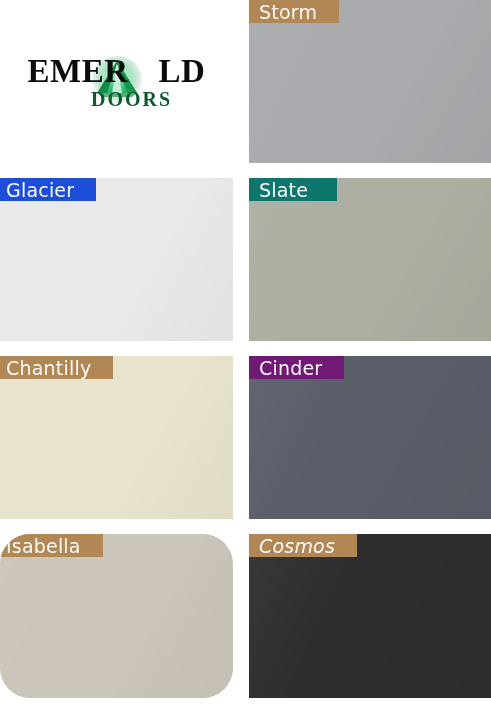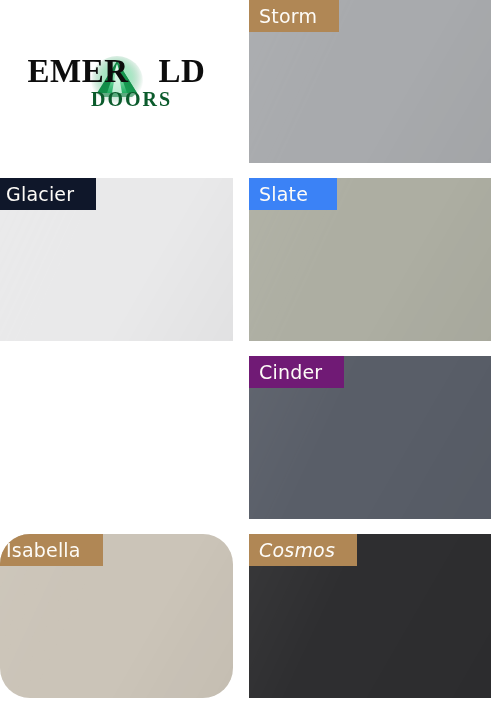--- a/index.html
+++ b/index.html
@@ -96,21 +96,21 @@
     position: absolute;
     inset: 0;
     opacity: 0.055;
     background-image:
       linear-gradient(115deg, rgba(255,255,255,0.85) 0%, rgba(255,255,255,0) 38%),
       linear-gradient(300deg, rgba(0,0,0,0.55) 0%, rgba(0,0,0,0) 42%);
   }
   .swatch-label {
     position: absolute;
     top: 0;
-    height: 32px;
+    height: 23px;
     min-width: 88px;
     box-sizing: border-box;
     display: flex;
     align-items: center;
     background: #b08755;
     color: #fdfbf7;
     font-family: "DejaVu Sans", sans-serif;
     font-size: 19px;
     font-weight: 400;
     letter-spacing: 0.2px;
@@ -177,28 +177,32 @@
     </div>
   </div>
 
   <div class="swatch col-right cell-storm">
     <div class="swatch-surface" style="background:#a8aaad"></div>
     <div class="swatch-label" style="background: rgb(176, 135, 85); color: rgb(253, 251, 247);">Storm</div>
   </div>
 
   <div class="swatch col-left cell-glacier">
     <div class="swatch-surface" style="background:#e9e9ea"></div>
-    <div class="swatch-label" style="background: #0f172a; color: rgb(253, 251, 247);">Glacier</div>
+    <div class="swatch-label" style="background: #1d4ed8; color: rgb(253, 251, 247);">Glacier</div>
   </div>
 
   <div class="swatch col-right cell-slate">
     <div class="swatch-surface" style="background:#adaea2"></div>
-    <div class="swatch-label" style="background: #3b82f6; color: rgb(253, 251, 247);">Slate</div>
-  </div>
-
+    <div class="swatch-label" style="background: #0f766e; color: rgb(253, 251, 247);">Slate</div>
+  </div>
+
+  <div class="swatch col-left cell-chantilly">
+    <div class="swatch-surface" style="background:#e8e3cc"></div>
+    <div class="swatch-label" style="background: rgb(176, 135, 85); color: rgb(253, 251, 247);">Chantilly</div>
+  </div>
 
   <div class="swatch col-right cell-cinder">
     <div class="swatch-surface" style="background:#595e68"></div>
     <div class="swatch-label" style="background: #701a75; color: rgb(253, 251, 247);">Cinder</div>
   </div>
 
   <div class="swatch col-left cell-isabella">
     <div class="swatch-surface" style="background:#cbc4b8"></div>
     <div class="swatch-label" style="background: rgb(176, 135, 85); color: rgb(253, 251, 247);">Isabella</div>
   </div>

